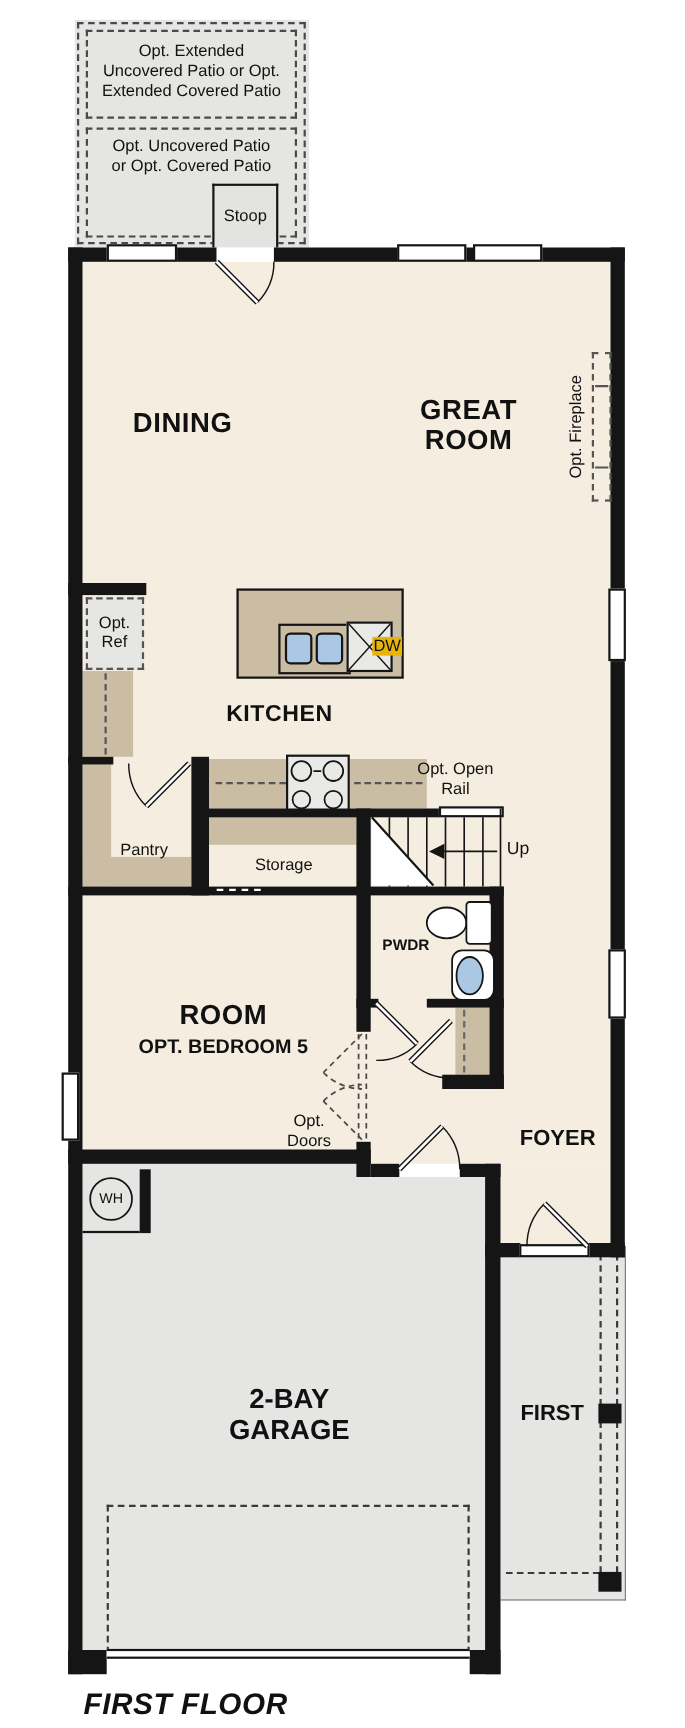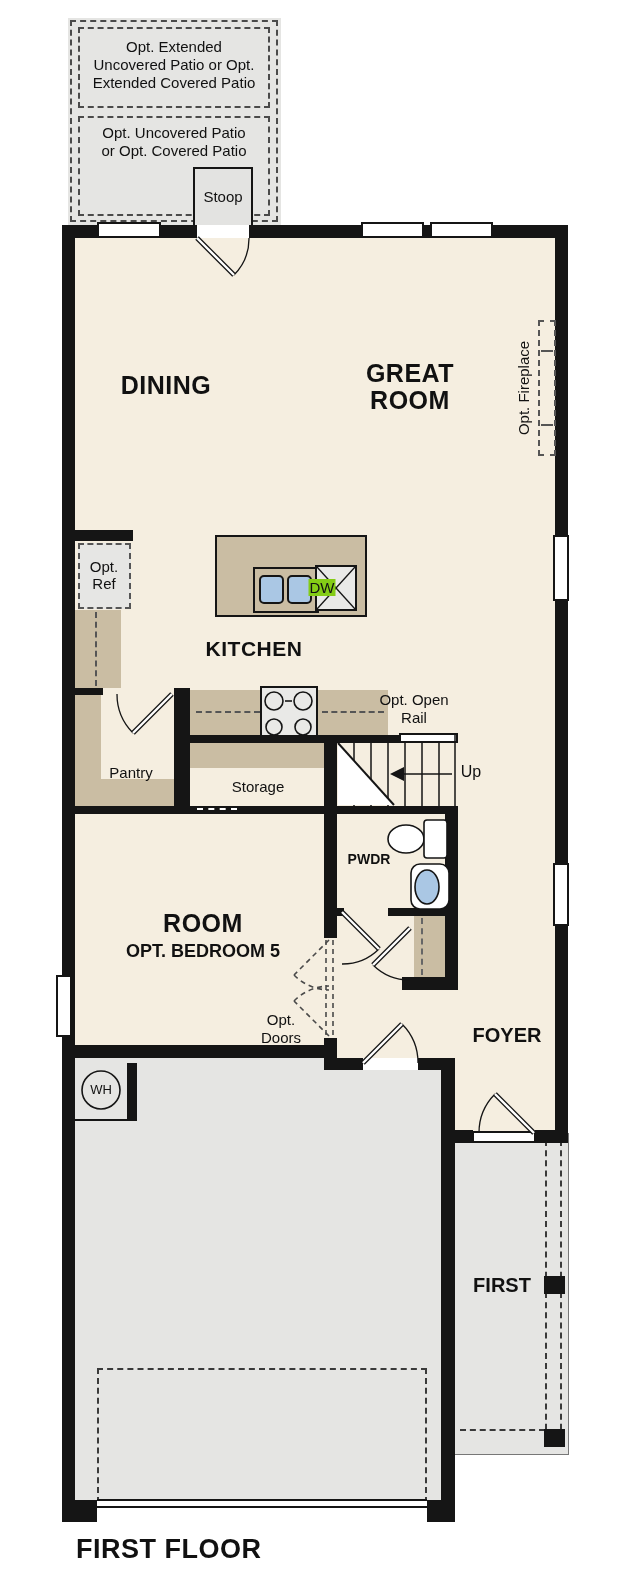--- a/index.html
+++ b/index.html
@@ -1,18 +1,18 @@
 <!DOCTYPE html>
 <html><head>
 <meta charset="utf-8">
 <style>
   html,body{margin:0;padding:0;background:#fff;}
   #plan{position:relative;width:623px;height:1571px;background:#fff;overflow:hidden;
         font-family:"Liberation Sans","DejaVu Sans",sans-serif;color:#111;}
-  .abs{position:absolute;box-sizing:border-box;}
+  .abs{position:absolute;box-sizing:border-box;font-style:italic;}
   .wall{position:absolute;background:#151515;box-sizing:border-box;}
   .floor{position:absolute;background:#f5eee0;}
   .hard{position:absolute;background:#e5e5e3;}
   .tan{position:absolute;background:#cabda3;}
   .win{position:absolute;background:#fff;border:2px solid #151515;box-sizing:border-box;}
   .lbl{position:absolute;white-space:pre-line;text-align:center;transform:translateX(-50%);
        line-height:1.16;color:#111;}
   .small{font-size:15px;}
   .room-lg{font-size:25px;font-weight:bold;letter-spacing:.5px;line-height:27px;}
   .room-md{font-size:14px;font-weight:bold;}
@@ -193,35 +193,37 @@
 
     <g stroke="#151515" stroke-width="1.3">
       <line x1="317" y1="567" x2="355" y2="609"></line>
       <line x1="355" y1="567" x2="317" y2="609"></line>
     </g>
 
     <circle cx="101" cy="1090" r="19" fill="#e5e5e3" stroke="#151515" stroke-width="1.6"></circle>
   </svg>
 
   <div class="lbl room-lg" style="left:166px;top:372px;">DINING</div>
-  <div class="lbl room-lg" style="left:410px;top:360px;">GREAT
+  <div class="lbl room-lg" style="left:426px;top:360px;">GREAT
 ROOM</div>
   <div class="lbl small" style="left:524px;top:388px;transform:translate(-50%,-50%) rotate(-90deg);white-space:nowrap;">Opt. Fireplace</div>
   <div class="lbl small" style="left:104px;top:558px;line-height:17px;">Opt.
 Ref</div>
-  <div class="lbl small" style="left:322px;top:579px;background:#84cc16;padding:0 1px;">DW</div>
+  <div class="lbl small" style="left:352px;top:579px;background:#eab308;padding:0 1px;">DW</div>
   <div class="lbl" style="left:254px;top:637px;font-size:21px;font-weight:bold;letter-spacing:.5px;">KITCHEN</div>
   <div class="lbl small" style="left:414px;top:691px;line-height:18px;">Opt. Open
 Rail</div>
   <div class="lbl" style="left:471px;top:763px;font-size:16px;">Up</div>
   <div class="lbl small" style="left:131px;top:764px;">Pantry</div>
   <div class="lbl small" style="left:258px;top:778px;">Storage</div>
   <div class="lbl room-md" style="left:369px;top:851px;">PWDR</div>
   <div class="lbl room-lg" style="left:203px;top:910px;">ROOM</div>
   <div class="lbl" style="left:203px;top:941px;font-size:18px;font-weight:bold;">OPT. BEDROOM 5</div>
   <div class="lbl small" style="left:281px;top:1011px;line-height:18px;">Opt.
 Doors</div>
   <div class="lbl room-md" style="left:507px;top:1024px;font-size:20px;">FOYER</div>
   <div class="lbl" style="left:101px;top:1082px;font-size:13px;">WH</div>
+  <div class="lbl" style="left:263px;top:1258px;font-size:25px;font-weight:bold;line-height:28px;">2-BAY
+GARAGE</div>
   <div class="lbl room-md" style="left:502px;top:1274px;font-size:20px;">FIRST</div>
   <div class="abs" style="left:76px;top:1534px;font-size:27px;font-weight:bold;letter-spacing:.5px;">FIRST FLOOR</div>
 
 </div>
 
 </body></html>

